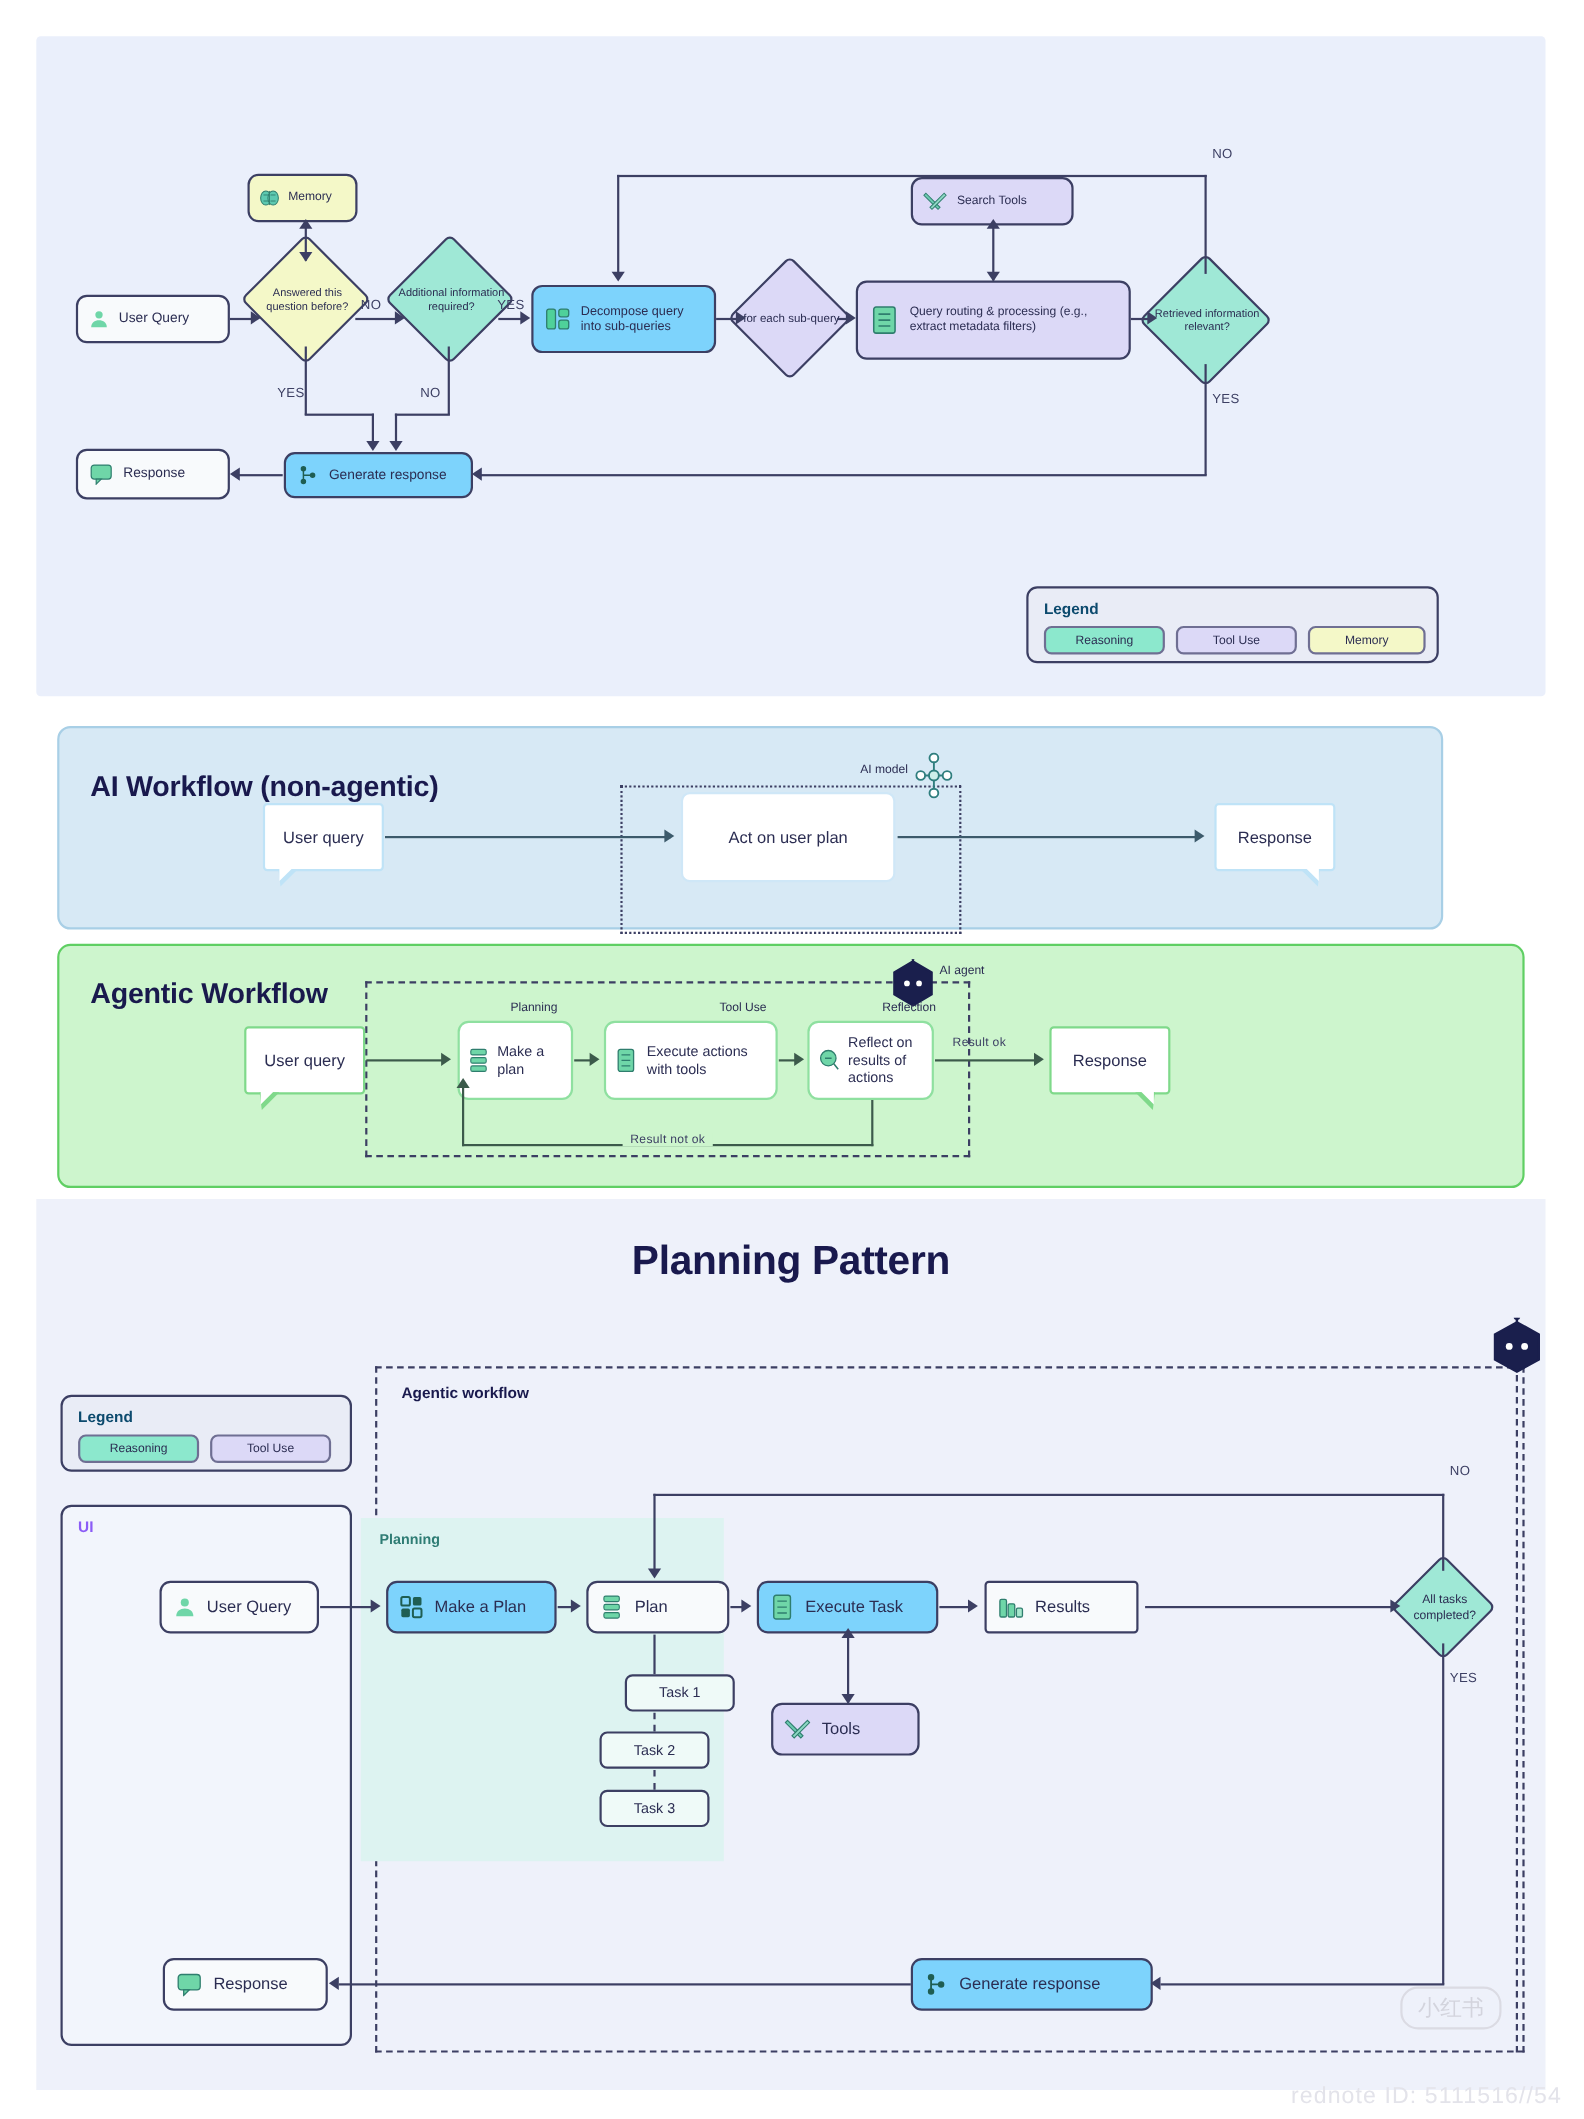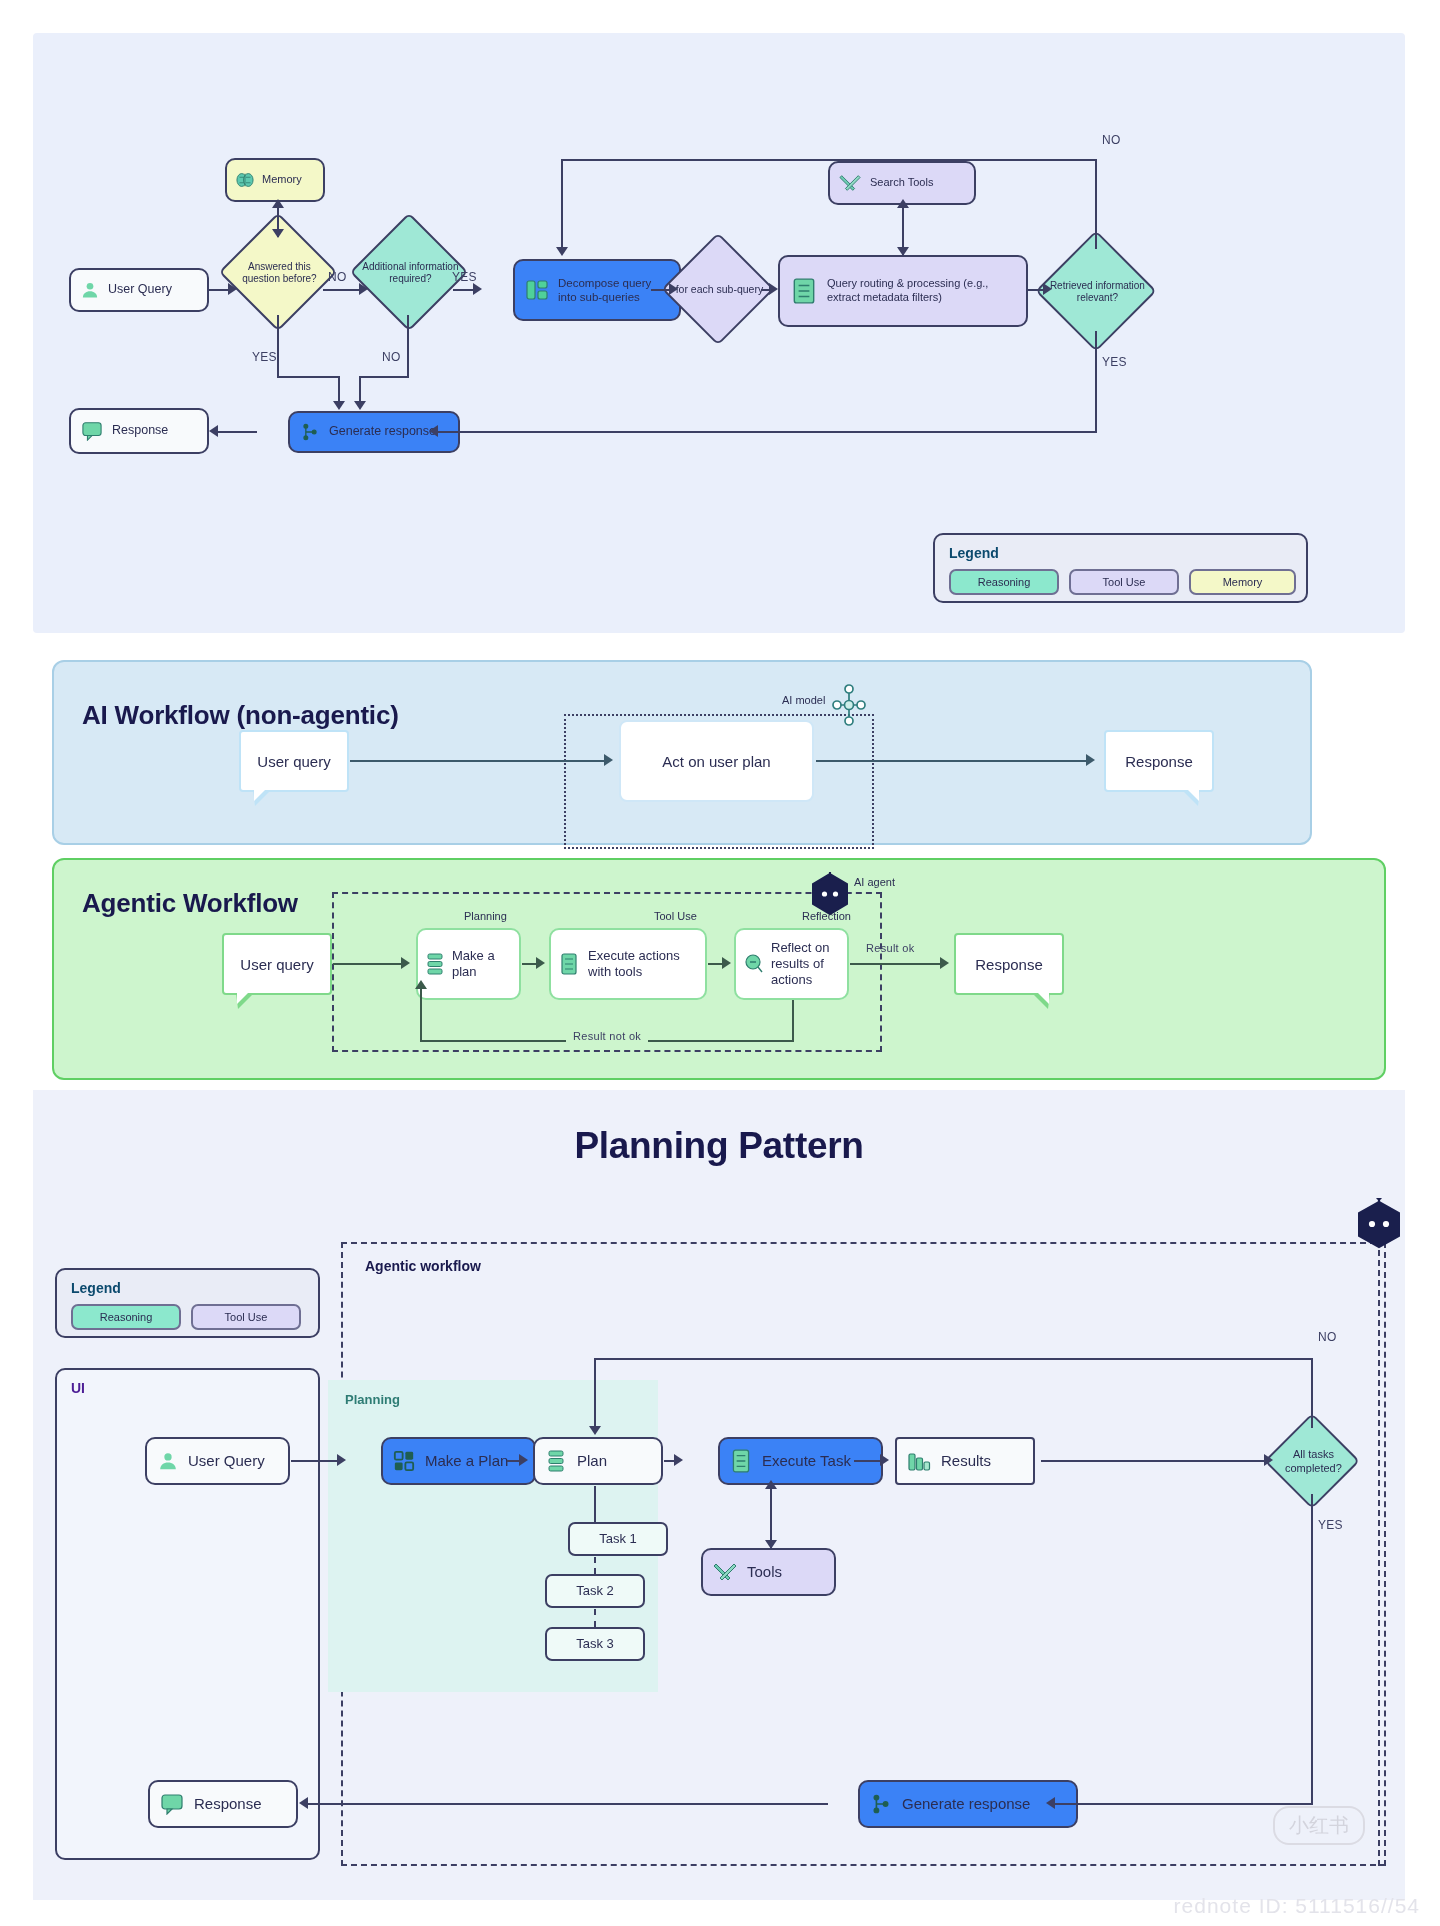--- a/index.html
+++ b/index.html
@@ -16,21 +16,21 @@
   
   .abs{position:absolute;box-sizing:border-box;}
   .node{
     position:absolute;box-sizing:border-box;
     border:2px solid #3c3f63;border-radius:8px;
     display:flex;align-items:center;
     font-size:13px;line-height:1.25;color:#2b2d52;
   }
   .node .ico{flex:0 0 auto;display:flex;align-items:center;justify-content:center;}
   .node .txt{flex:1 1 auto;}
-  .green{background:#3b82f6;margin-left:30px;}
+  .green{background:#7dd3fc;}
   .white{background:#f8fafc;}
   .purple{background:#dcd9f7;}
   .yellow{background:#f4f8c8;}
   .mint{background:#9fe8d6;}
 
   .diamond{
     position:absolute;box-sizing:border-box;
     transform:rotate(45deg);
     border:2px solid #3c3f63;border-radius:6px;
   }
@@ -394,21 +394,21 @@
       <span class="lg-title">Legend</span>
       <div class="chip" style="left:14px;top:34px;width:110px;background:#8ce8cd;">
         <span>Reasoning</span>
       </div>
       <div class="chip" style="left:134px;top:34px;width:110px;background:#dcd9f7;">
         <span>Tool Use</span>
       </div>
     </div>
 
     <div style="position:absolute;left:22px;top:278px;width:265px;height:492px;border:2px solid #3c3f63;border-radius:10px;background:#f2f5fc;box-sizing:border-box;">
-      <div style="position:absolute;left:14px;top:10px;font-size:14px;font-weight:bold;color:#4c1d95;">UI</div>
+      <div style="position:absolute;left:14px;top:10px;font-size:14px;font-weight:bold;color:#8b5cf6;">UI</div>
     </div>
 
     <div class="dotbox" style="left:308px;top:152px;width:1045px;height:624px;border-style:dashed;"></div>
     <div style="position:absolute;left:332px;top:168px;font-size:14px;font-weight:bold;color:#19194d;">Agentic workflow</div>
 
     <div style="position:absolute;left:1322px;top:108px;width:48px;height:54px;">
       <svg width="48" height="54" viewBox="0 0 48 54">
         <polygon points="24,4 44,15 44,38 24,49 4,38 4,15" fill="#1a1f4d" stroke="#1a1f4d" stroke-width="2"></polygon>
         <circle cx="17" cy="26" r="3.1" fill="#ffffff"></circle>
           <circle cx="31" cy="26" r="3.1" fill="#ffffff"></circle>

